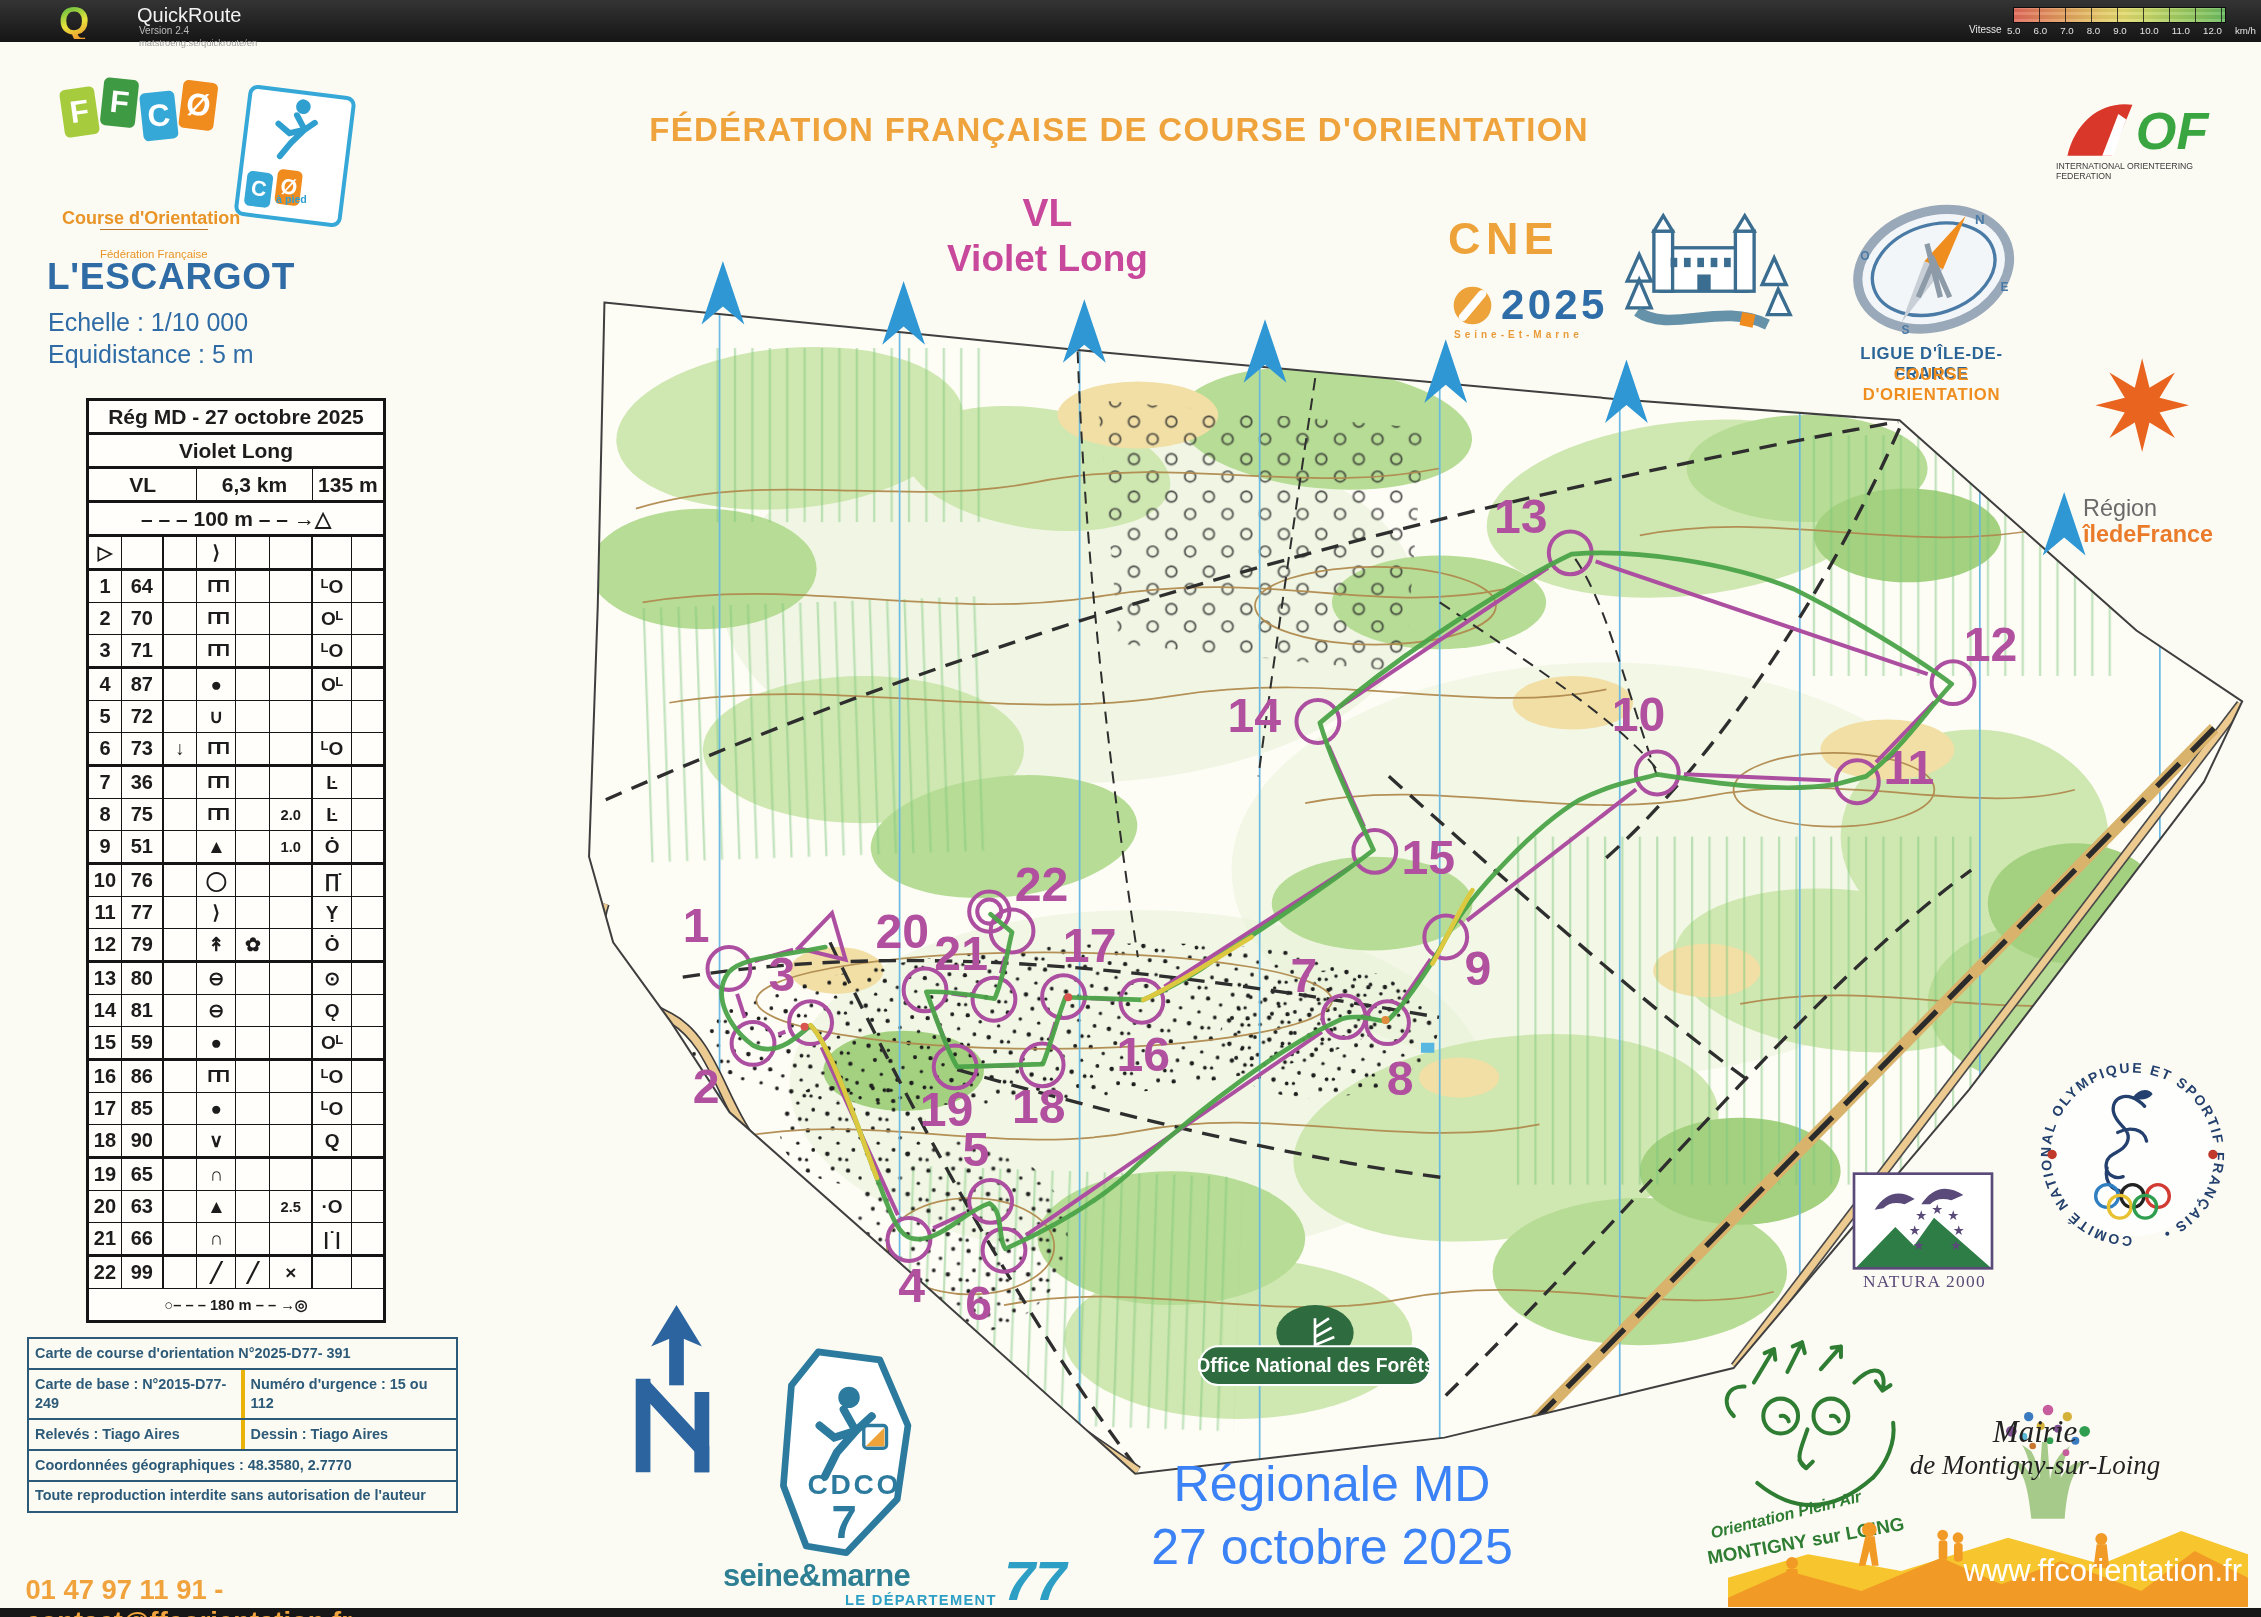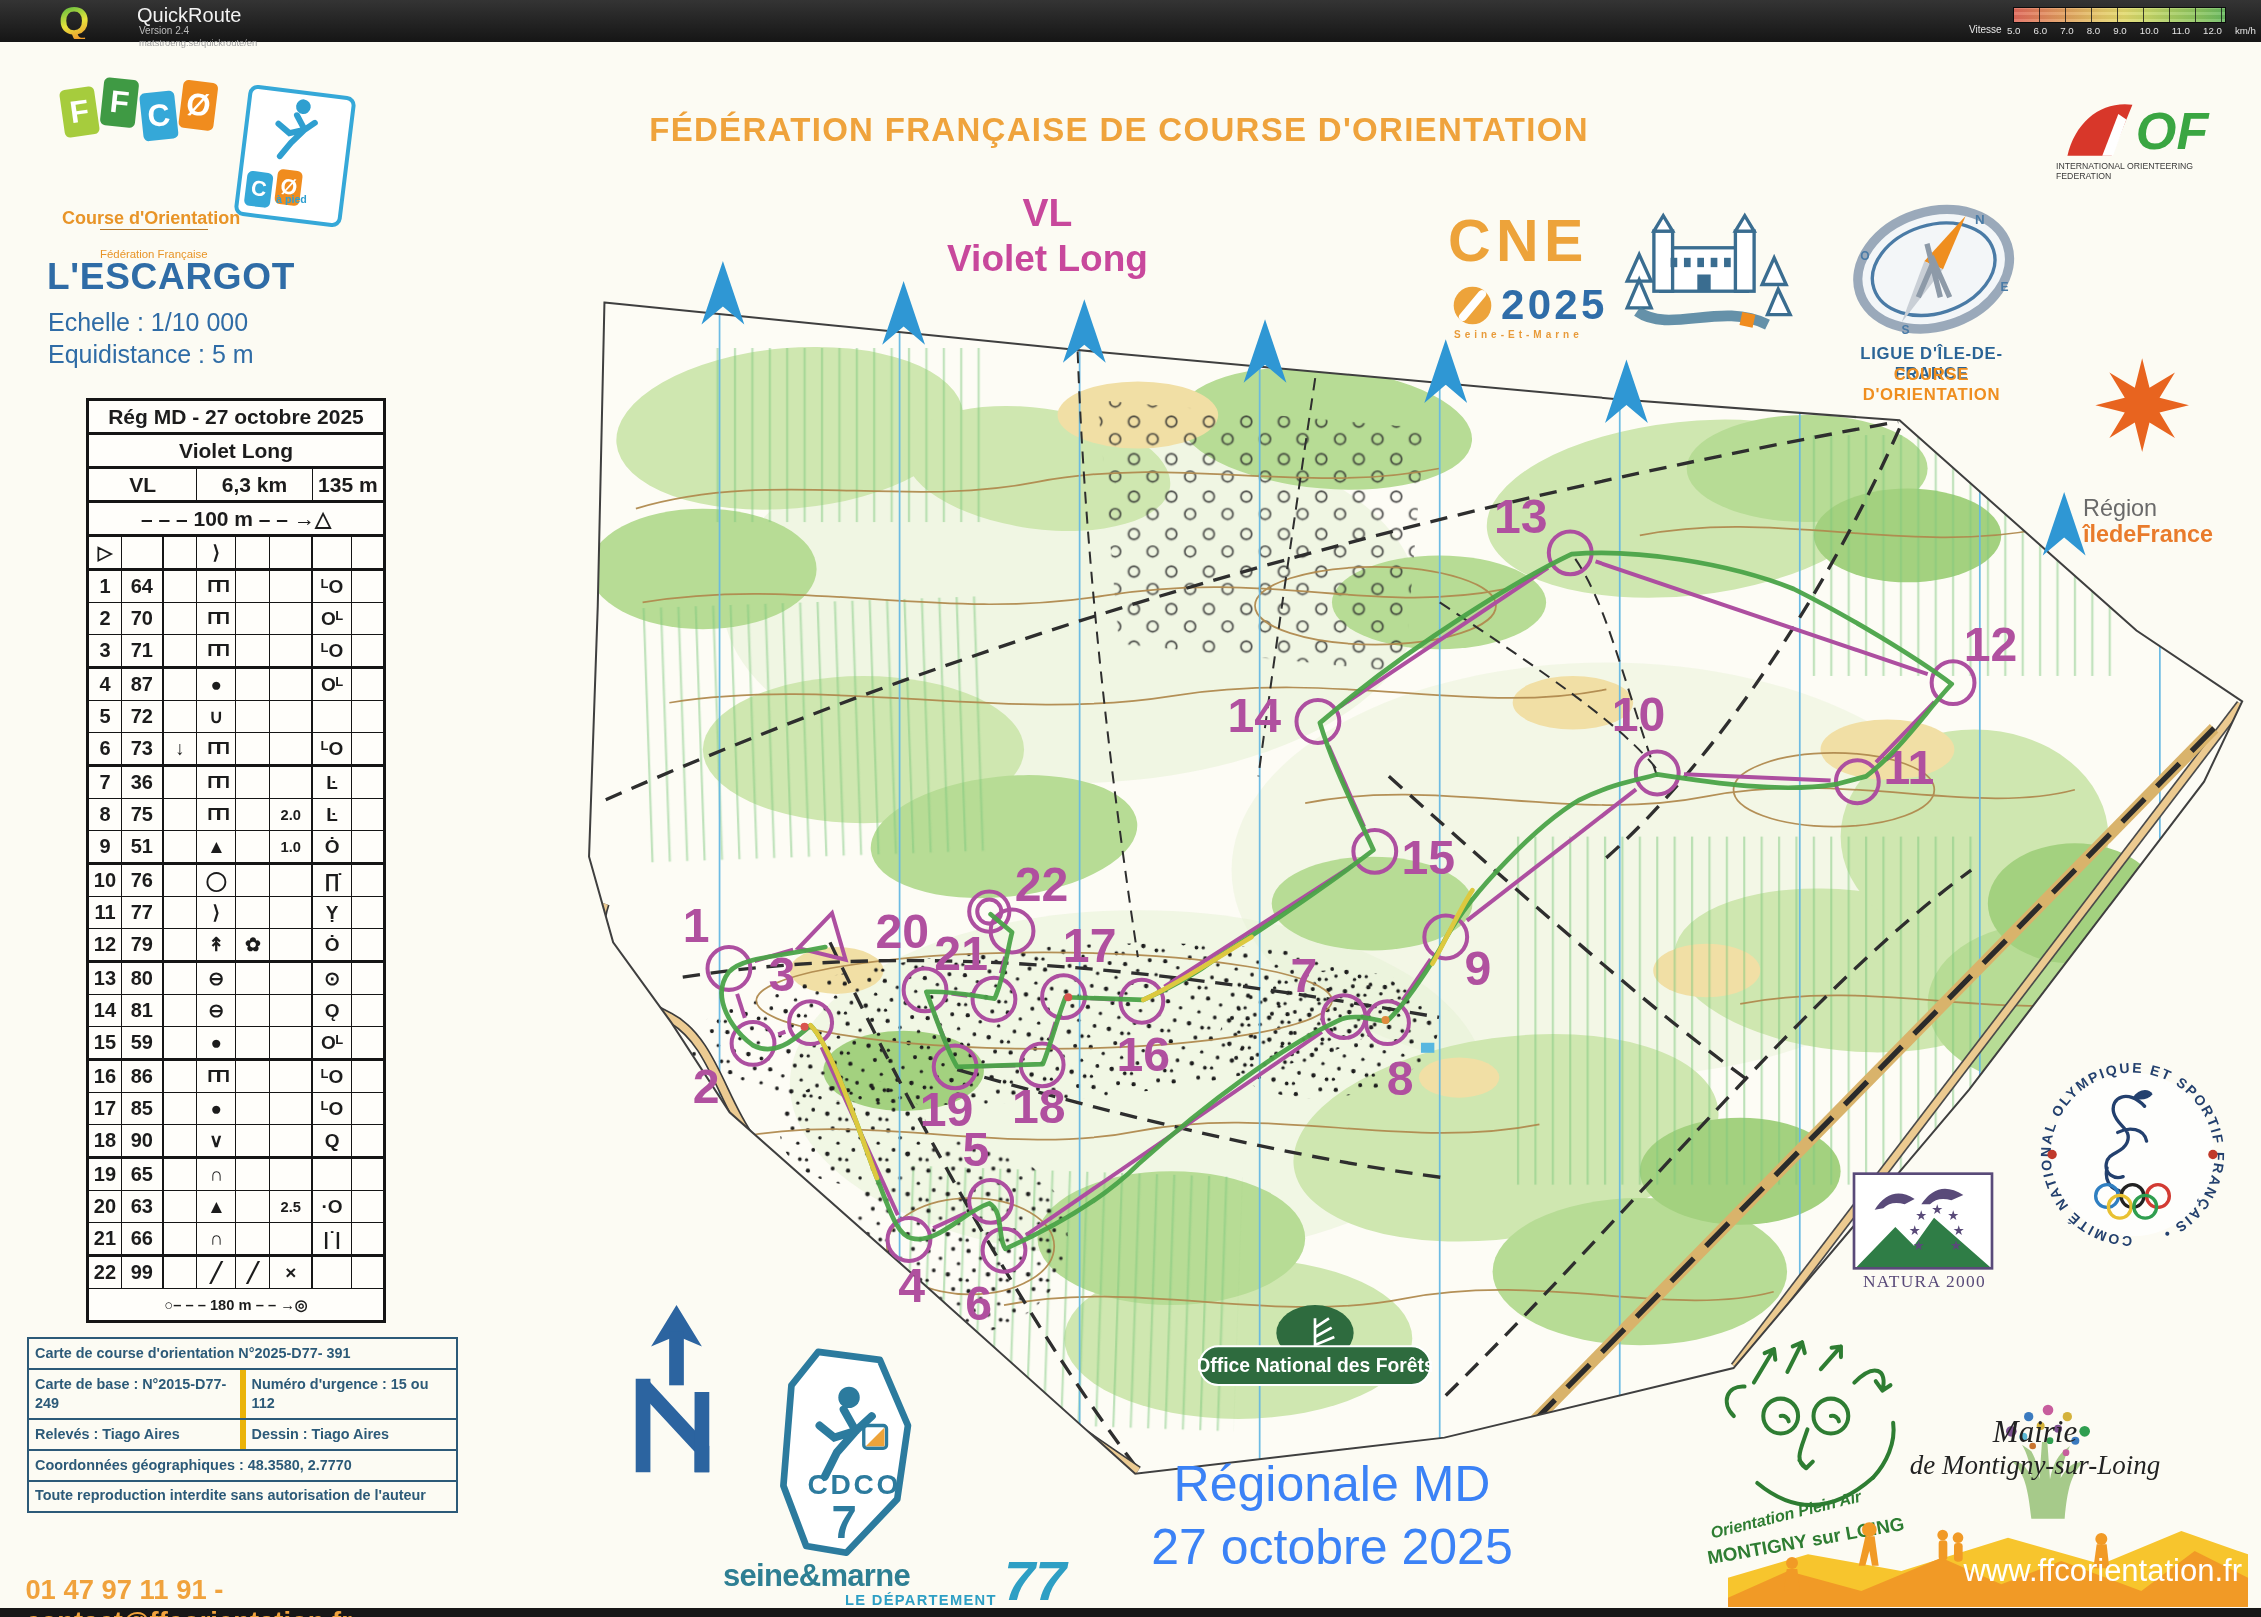--- a/index.html
+++ b/index.html
@@ -47,29 +47,29 @@
   #cdt tr.b4 td{border-bottom-width:3.3px}
   #cdt td.vthick{border-right-width:2.7px}
   #cdt td.small{font-size:14.7px;font-weight:bold}
   .comb{letter-spacing:-4.7px;display:inline-block;transform:scaleY(.85)}
   
   #finfo{left:27px;top:1337px;width:427px;border:2px solid #2c5a78;background:#fcfbf3;z-index:6}
   .finfo-row{border-bottom:2px solid #2c5a78;display:flex}
   .finfo-row:last-child{border-bottom:none}
   .finfo-cell{padding:4.7px 6px;font-weight:bold;font-size:14.4px;color:#2c5a78;
     white-space:pre-line;line-height:1.35;flex:1}
-  .finfo-cell + .finfo-cell{border-left:6px solid #eab308}
+  .finfo-cell + .finfo-cell{border-left:4px solid #eab308}
   #contact{left:25.4px;top:1574px;width:469px;font-weight:bold;font-size:27.4px;color:#f0a23c;z-index:6}
   
   .ffco-tile{width:35px;height:48px;border-radius:5.4px;color:#fff;font-weight:bold;font-size:31px;
     display:inline-flex;align-items:center;justify-content:center;margin-right:1.3px}
   #ffco-cap1{left:62px;top:208px;font-weight:bold;font-size:18px;color:#e89427}
   #ffco-cap2{left:100px;top:229px;font-size:11.4px;color:#e89427;border-top:1.3px solid #b5782a;padding-top:18px}
   #co-cap{left:276px;top:193px;font-size:10.7px;color:#2f9fd0;font-weight:bold}
-  #cne-title{left:1448px;top:207px;font-weight:bold;font-size:59px;color:#eda33a;letter-spacing:5.4px}
+  #cne-title{left:1448px;top:213px;font-weight:bold;font-size:45px;color:#eda33a;letter-spacing:5.4px}
   #cne-year{left:1501px;top:281px;font-weight:bold;font-size:42px;color:#2f6da8;letter-spacing:3.3px}
   #cne-sub{left:1454px;top:329px;font-weight:bold;font-size:10px;color:#e89b3a;letter-spacing:4px}
   #ligue-l1{left:1831px;top:344px;width:201px;text-align:center;font-weight:bold;font-size:16.7px;color:#2a6496;letter-spacing:0.7px}
   #ligue-l2{left:1831px;top:365px;width:201px;text-align:center;font-weight:bold;font-size:16.7px;color:#ef8e1f;letter-spacing:0.7px}
   #iof-cap{left:2056px;top:161px;width:187px;text-align:left;font-size:8.7px;color:#3a3a3a}
   #region-l1{left:2083px;top:495px;font-size:23.4px;color:#6a6a6a}
   #region-l2{left:2083px;top:521px;font-weight:bold;font-size:23.4px;color:#e97b2b}
   #sm-logo{left:723px;top:1558px;font-weight:bold;font-size:31px;color:#2e7f93;letter-spacing:-0.7px}
   #sm-cap{left:845px;top:1592px;font-weight:bold;font-size:14.7px;color:#2e9fc4;letter-spacing:1.3px}
   #sm-77{left:1004px;top:1548px;font-weight:bold;font-size:56px;color:#2e9fc4;font-style:italic}

